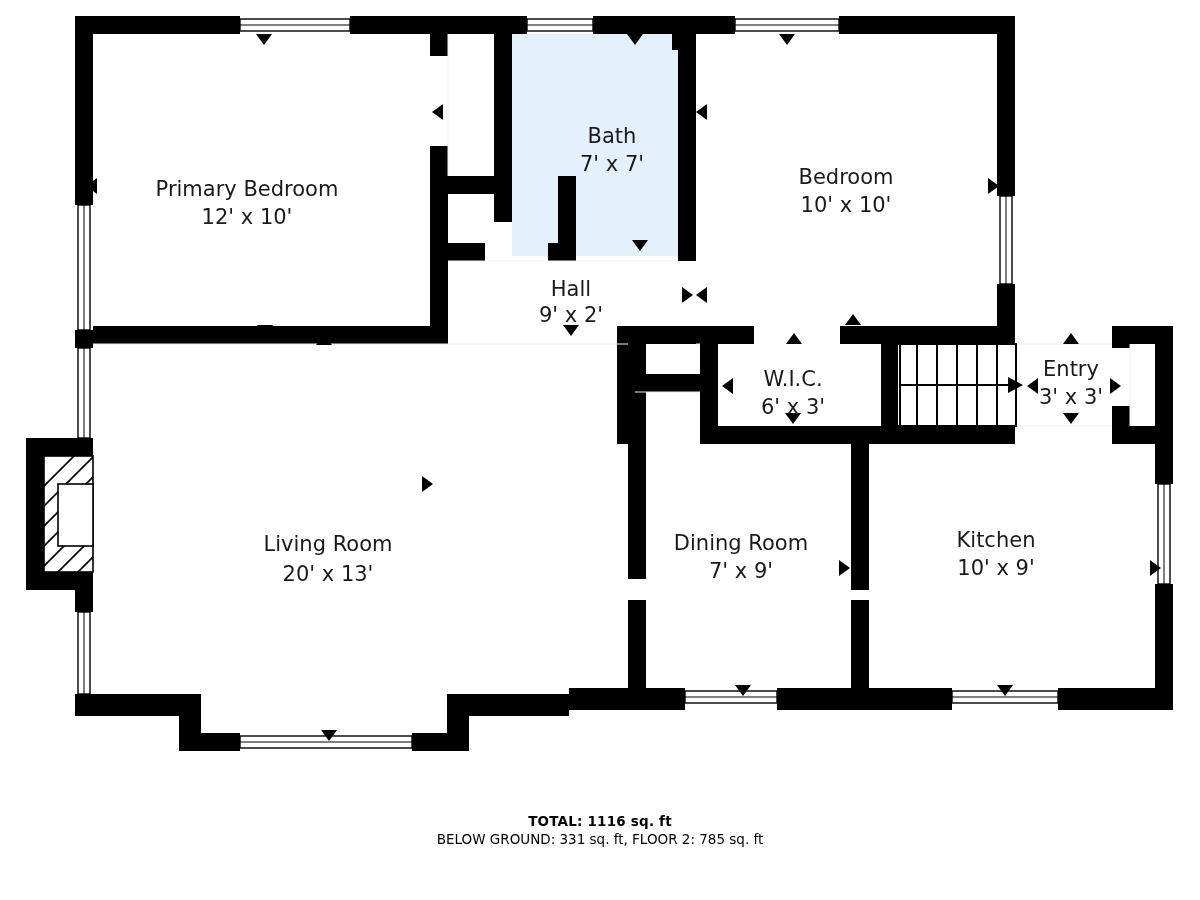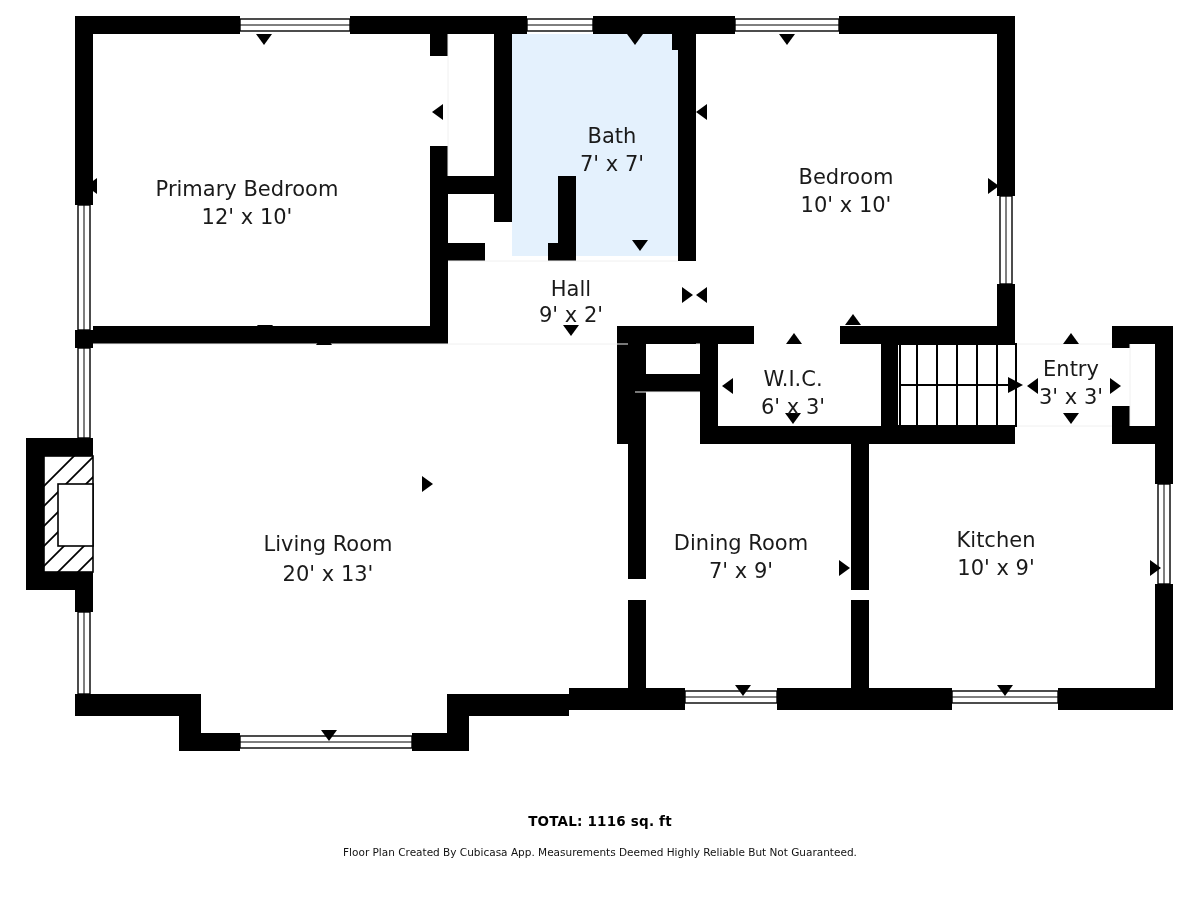--- a/index.html
+++ b/index.html
@@ -366,14 +366,14 @@
       <text class="room-label" x="996" y="547">Kitchen</text>
       <text class="room-dim" x="996" y="575">10' x 9'</text>
     </g>
   </g>
 
 </svg>
 </div>
 
 <div id="footer">
   <div class="total">TOTAL: 1116 sq. ft</div>
-  <div class="credit">Floor Plan Created By Cubicasa App. Measurements Deemed Highly Reliable But Not Guaranteed.</div>
+  <div class="sub">BELOW GROUND: 331 sq. ft, FLOOR 2: 785 sq. ft</div>
 </div>
 
 </body></html>

